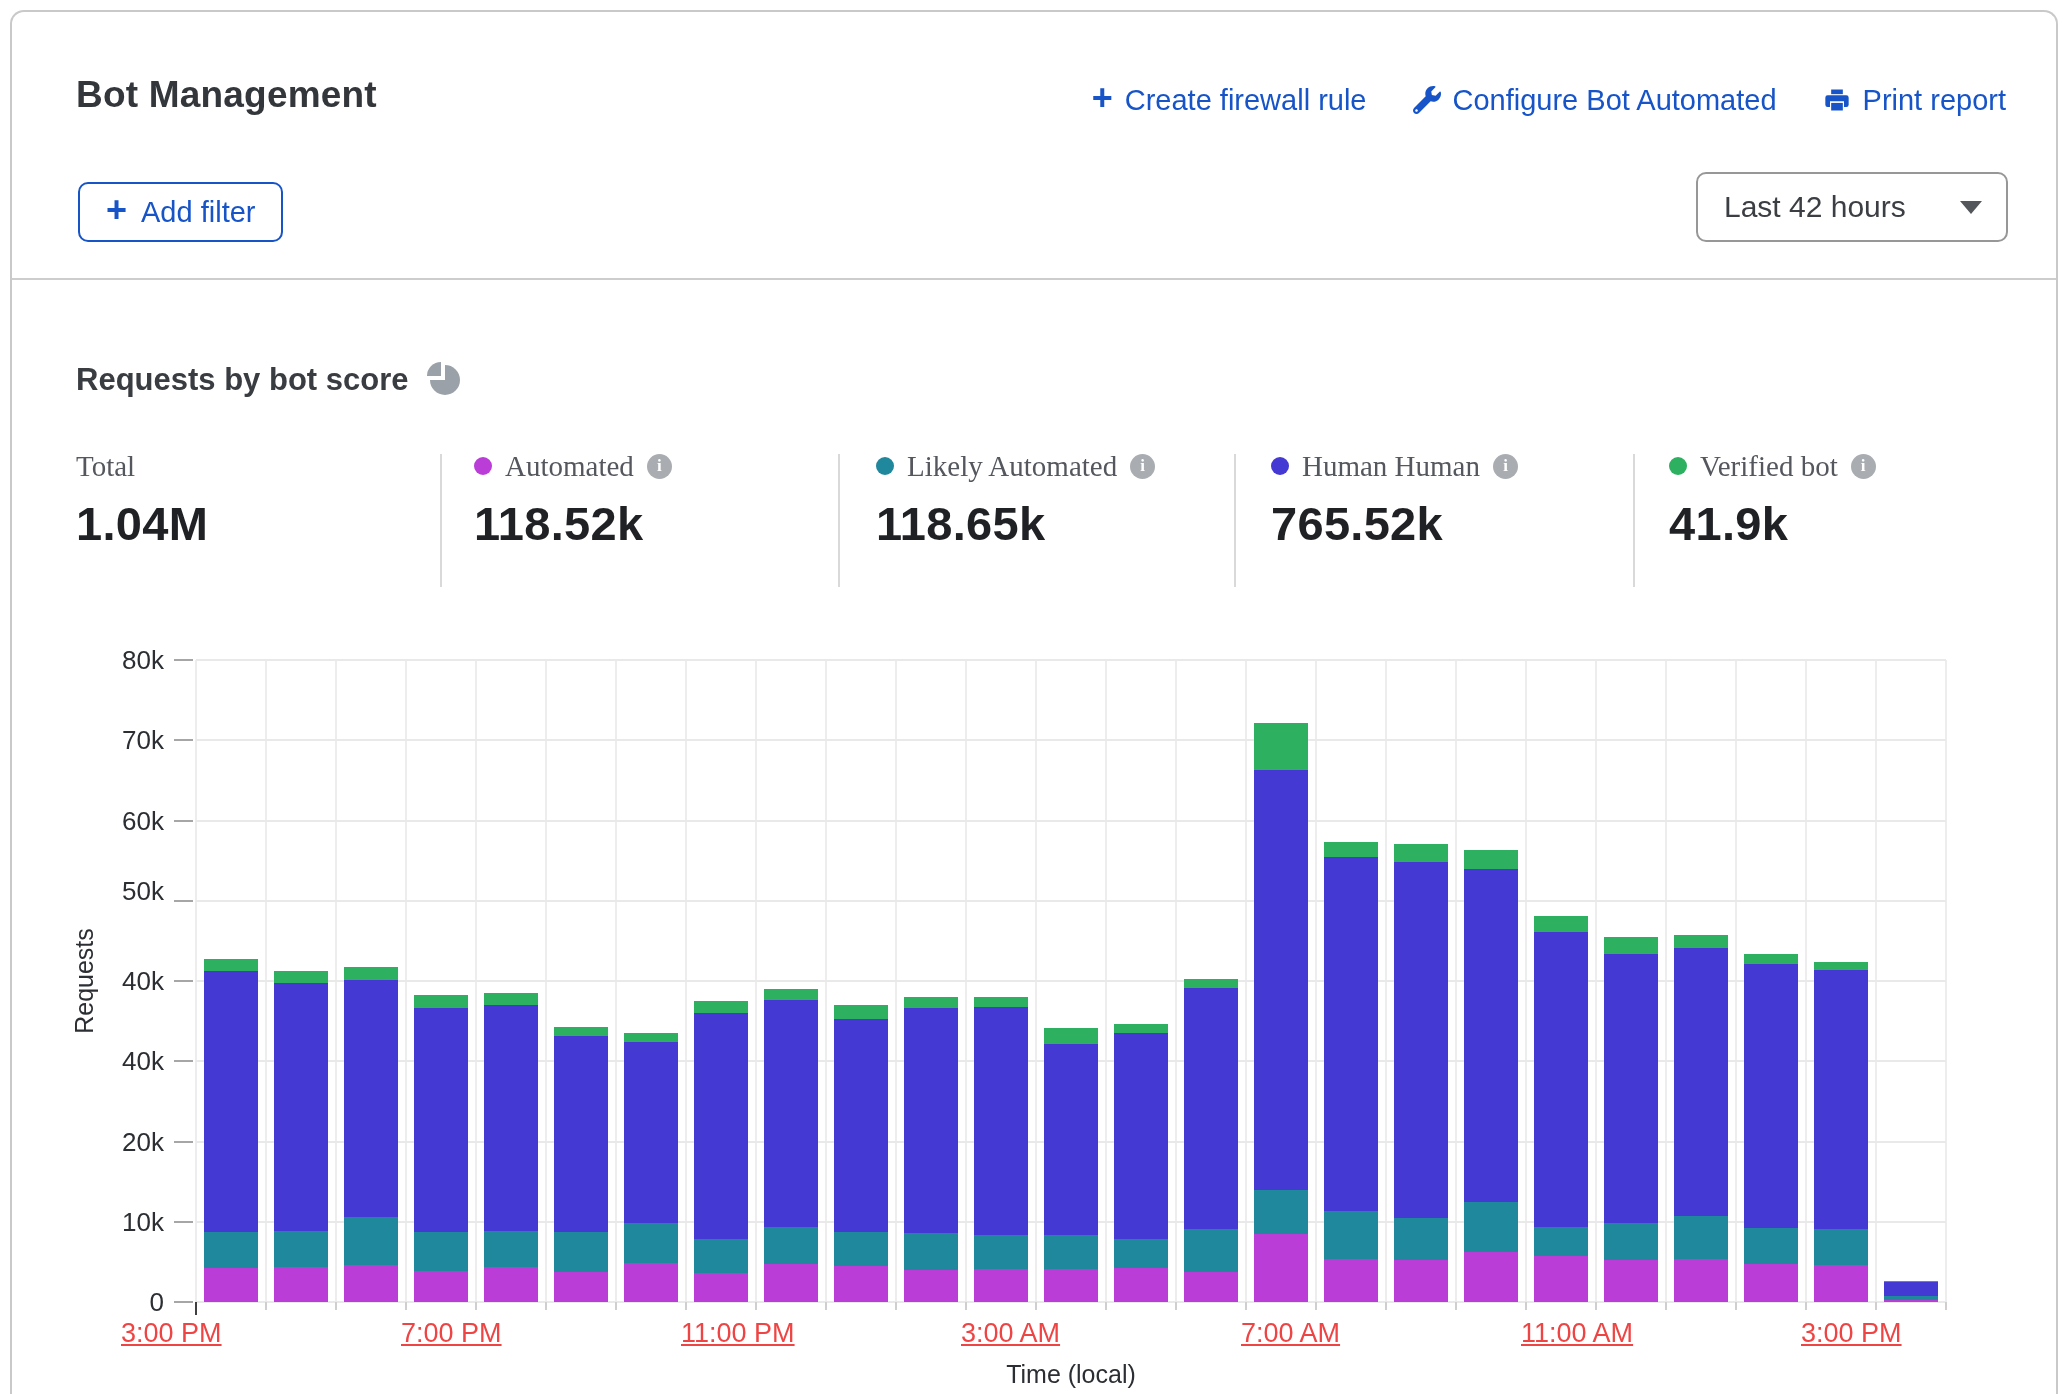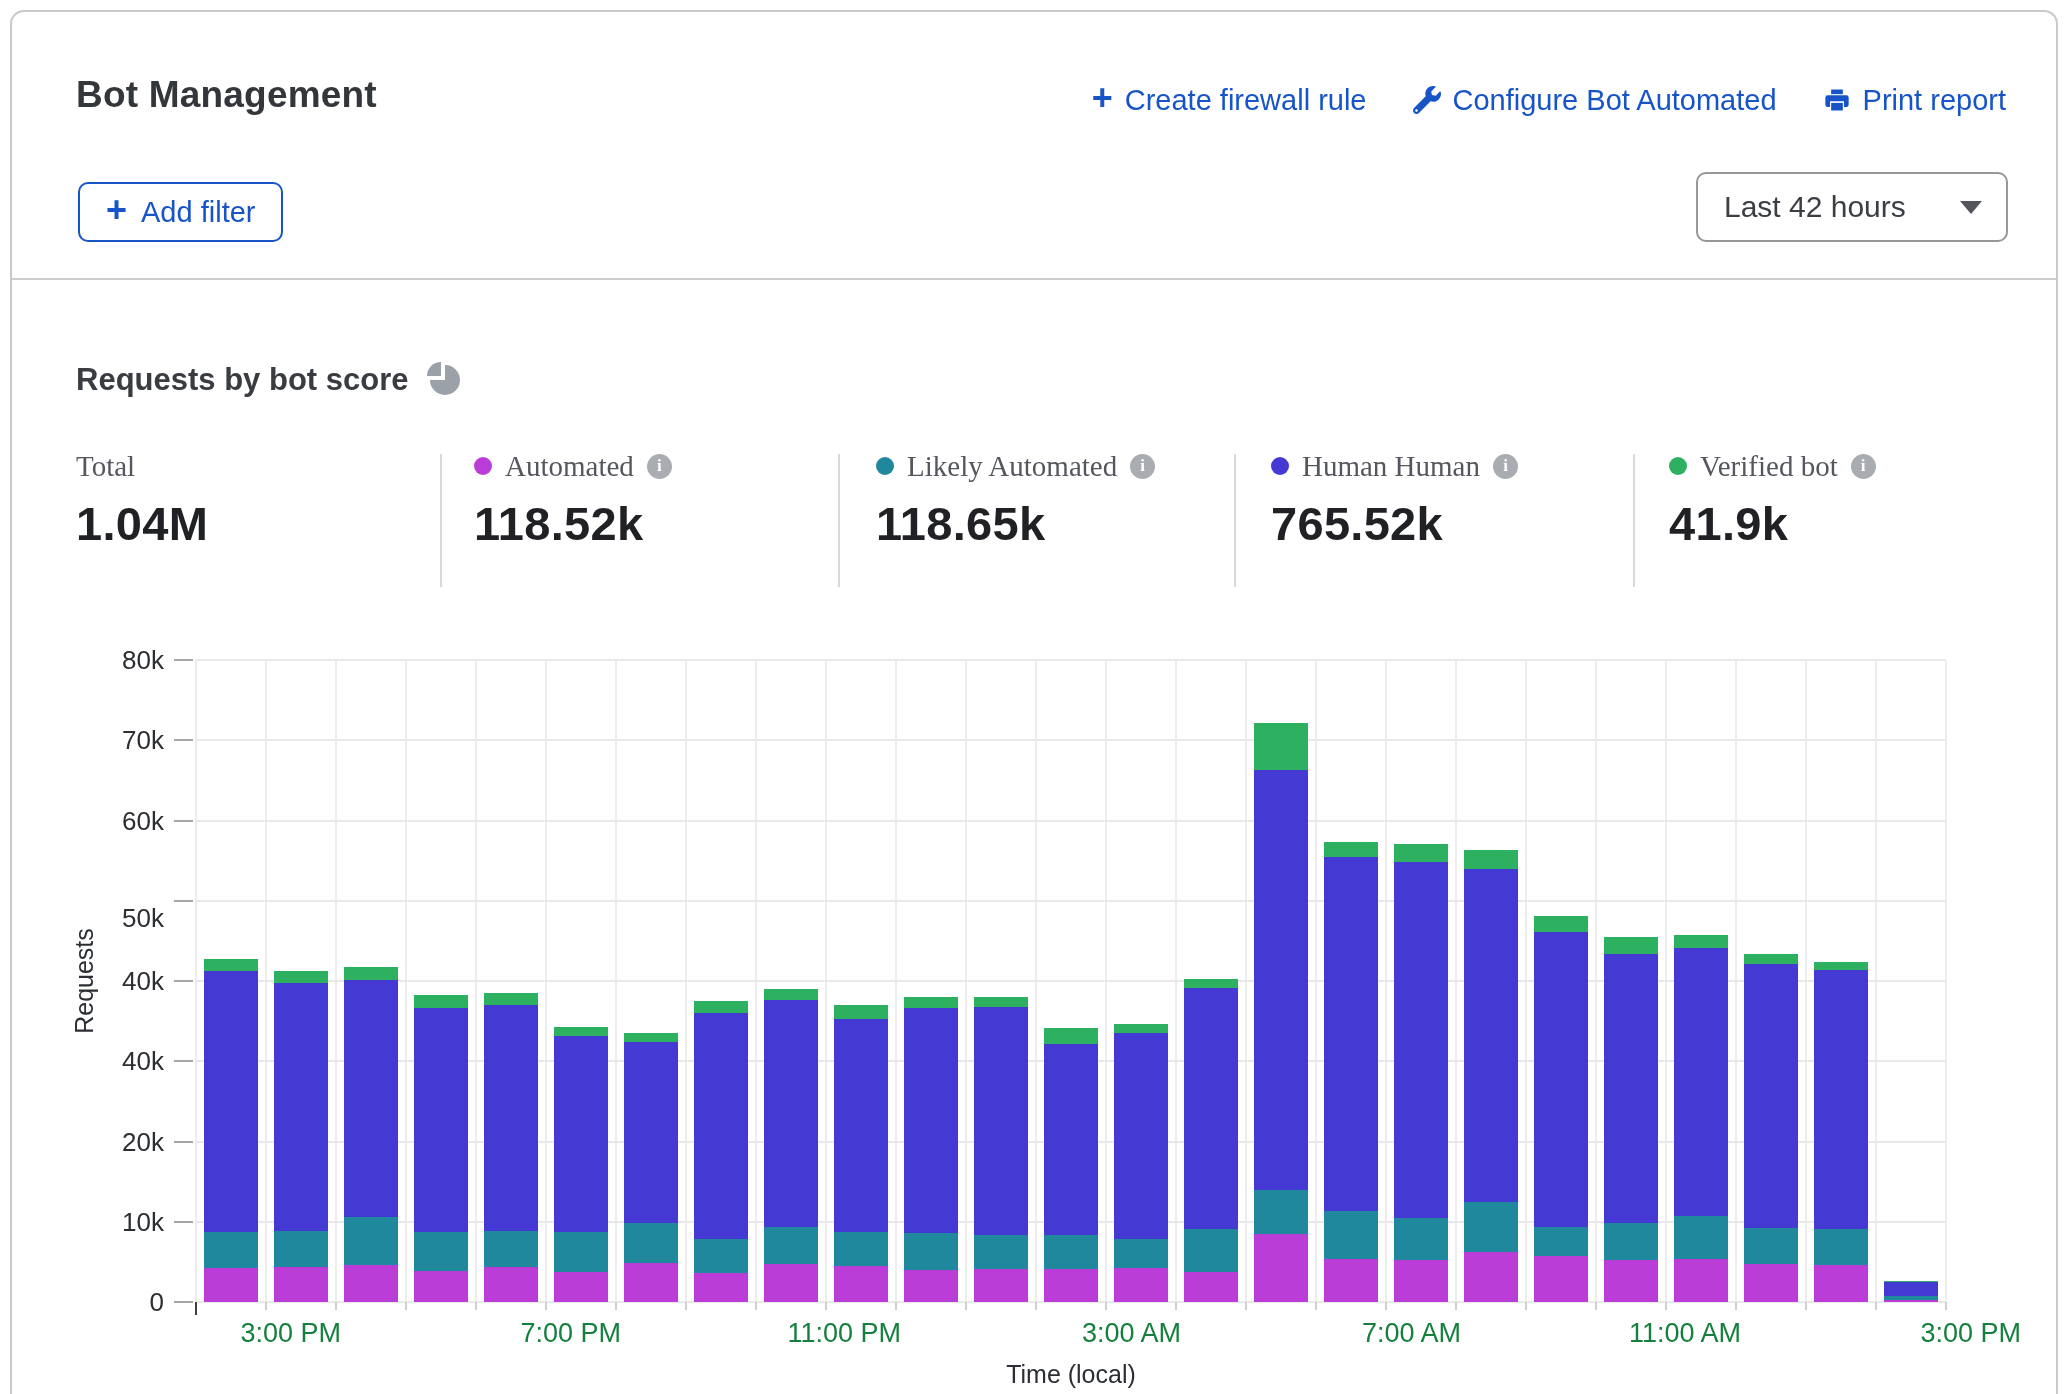--- a/index.html
+++ b/index.html
@@ -44,21 +44,21 @@
   #plot{left:196px;top:660px;width:1750px;height:642px;}
   #plot .hgrid{position:absolute;left:0;width:1750px;height:2px;background:#e9e9e9;}
   #plot .vgrid{position:absolute;top:0;width:2px;height:642px;background:#ededed;}
   #plot .ydash{position:absolute;left:-22px;width:19px;height:2px;background:#a6a6a6;}
   #plot .ylab{position:absolute;left:-142px;width:110px;height:32px;line-height:32px;text-align:right;
     font-size:26px;color:#2b2e32;}
   #plot .bar{position:absolute;bottom:0;display:flex;flex-direction:column-reverse;}
   #plot .seg{width:100%;}
   #plot .xtick{position:absolute;top:642px;width:2px;height:8px;background:#cfcfcf;}
   #plot .xtick.first{background:#3f3f3f;height:13px;}
-  #plot .xlab{position:absolute;top:658px;width:220px;text-align:right;font-size:27px;color:#15803d;white-space:nowrap;}
+  #plot .xlab{position:absolute;top:658px;width:220px;text-align:left;font-size:27px;color:#ef4444;white-space:nowrap;text-decoration:underline;}
   .y-axis-title{left:84px;top:981px;transform:translate(-50%,-50%) rotate(-90deg);font-size:25px;color:#2b2e32;white-space:nowrap;}
   .x-axis-title{left:871px;top:1360px;width:400px;text-align:center;font-size:25px;color:#2b2e32;}
 </style>
 </head>
 <body>
 
 <div class="abs card"></div>
 <div class="abs header-divider"></div>
 
 <div class="abs page-title">Bot Management</div>
@@ -190,21 +190,21 @@
     <div class="ydash" style="top: 480.5px;"></div>
     <div class="ylab" style="top: 465.5px;">20k</div>
     <div class="hgrid" style="top: 400.25px;"></div>
     <div class="ydash" style="top: 400.25px;"></div>
     <div class="ylab" style="top: 385.25px;">40k</div>
     <div class="hgrid" style="top: 320px;"></div>
     <div class="ydash" style="top: 320px;"></div>
     <div class="ylab" style="top: 305px;">40k</div>
     <div class="hgrid" style="top: 239.75px;"></div>
     <div class="ydash" style="top: 239.75px;"></div>
-    <div class="ylab" style="top: 242px;">50k</div>
+    <div class="ylab" style="top: 215px;">50k</div>
     <div class="hgrid" style="top: 159.5px;"></div>
     <div class="ydash" style="top: 159.5px;"></div>
     <div class="ylab" style="top: 144.5px;">60k</div>
     <div class="hgrid" style="top: 79.25px;"></div>
     <div class="ydash" style="top: 79.25px;"></div>
     <div class="ylab" style="top: 64.25px;">70k</div>
     <div class="hgrid" style="top: -1px;"></div>
     <div class="ydash" style="top: -1px;"></div>
     <div class="ylab" style="top: -16px;">80k</div>
     <div class="bar" style="left: 8px; width: 54px;">

